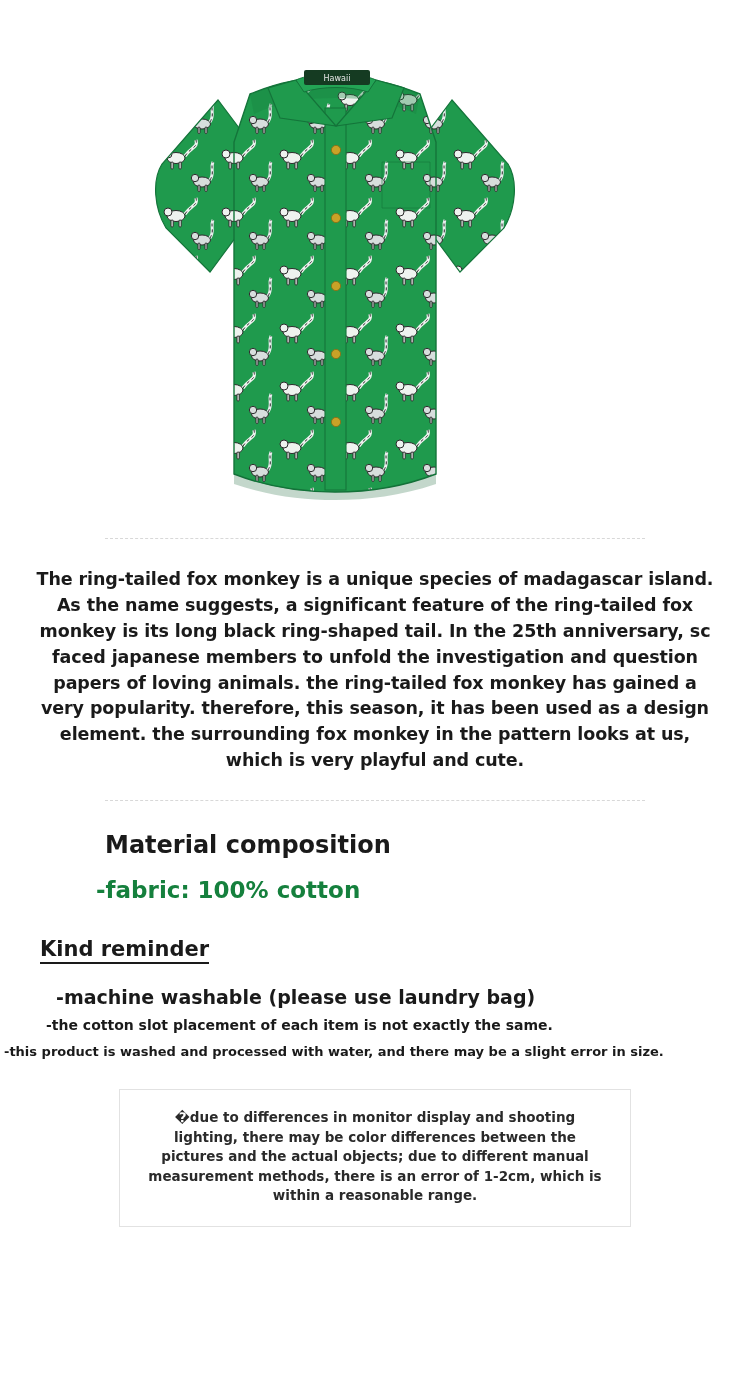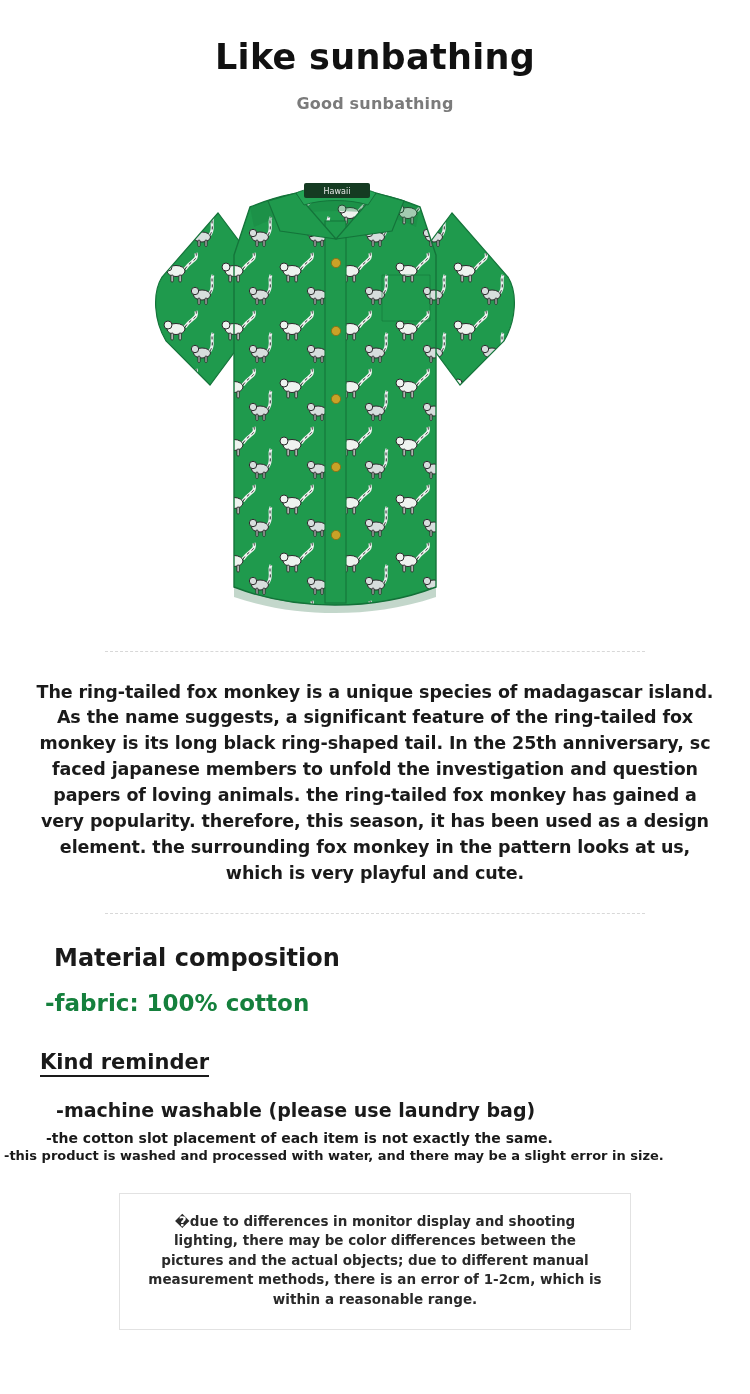--- a/index.html
+++ b/index.html
@@ -77,21 +77,21 @@
     font-size: 17.5px;
     font-weight: bold;
     line-height: 1.48;
     color: #1a1a1a;
     letter-spacing: -0.1px;
   }
 
   
   .material {
     margin-top: 30px;
-    padding-left: 54px;
+    padding-left: 105px;
   }
   .material-title {
     font-size: 24px;
     font-weight: bold;
     color: #1a1a1a;
   }
   .material-line {
     margin-top: 18px;
     font-size: 23px;
     font-weight: bold;
@@ -121,21 +121,21 @@
     margin-left: 12px;
   }
   .reminder-2 {
     margin-top: 9px;
     font-size: 14px;
     font-weight: bold;
     color: #1a1a1a;
     margin-left: 2px;
   }
   .reminder-3 {
-    margin-top: 2px;
+    margin-top: 11px;
     font-size: 13px;
     font-weight: bold;
     color: #1a1a1a;
     margin-left: -40px;
   }
 
   
   .note-box {
     margin: 30px auto 16px auto;
     width: 512px;
@@ -147,24 +147,20 @@
     font-weight: bold;
     line-height: 1.45;
     color: #2a2a2a;
   }
 </style>
 </head>
 <body>
 
 <div class="page">
 
-  <div class="header">
-    <div class="title">Like sunbathing</div>
-    <div class="subtitle">Good sunbathing</div>
-  </div>
 
   <div class="hero">
     <div class="shirt-wrap">
       <svg class="shirt" width="470" height="480" viewBox="0 0 470 480" xmlns="http://www.w3.org/2000/svg">
         <defs>
           <pattern id="lemurs" width="58" height="58" patternUnits="userSpaceOnUse">
             <rect width="58" height="58" fill="#1f9a4d"></rect>
 
             <g fill="#eef3ef" stroke="#2b2b2b" stroke-width="1">
               <ellipse cx="18" cy="20" rx="9" ry="5.5"></ellipse>

